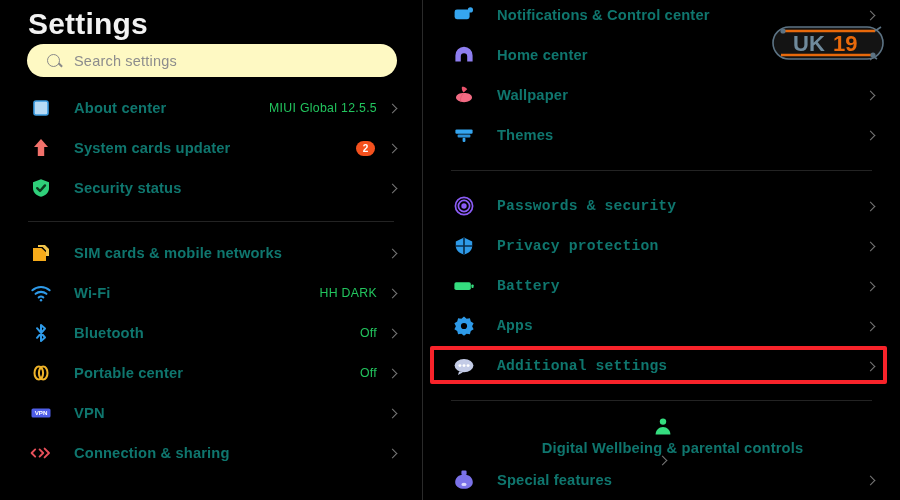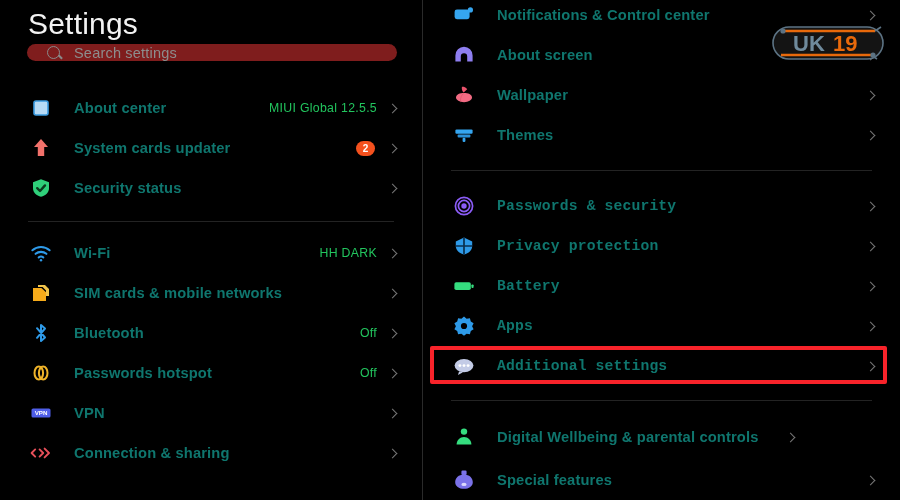--- a/index.html
+++ b/index.html
@@ -24,32 +24,32 @@
     background: #2a2a2a;
     flex: 0 0 1px;
   }
   .col-right { width: 477px; }
 
   
   .page-title {
     position: absolute;
     left: 28px; top: 6px;
     font-size: 30px;
-    font-weight: 400;
+    font-weight: 700;
     color: #f2f2f2;
     letter-spacing: .2px;
     line-height: 36px;
   }
 
   
   .search-bar {
     position: absolute;
     left: 27px; top: 44px;
-    width: 370px; height: 17px;
-    background: #7f1d1d;
+    width: 370px; height: 33px;
+    background: #fef9c3;
     border-radius: 17px;
     display: flex;
     align-items: center;
     padding-left: 20px;
   }
   .search-icon {
     width: 13px; height: 13px;
     border: 1.6px solid #8a8a8a;
     border-radius: 50%;
     position: relative;
@@ -73,21 +73,21 @@
   
   .rows { position: absolute; left: 0; right: 0; }
   .row {
     position: relative;
     display: flex;
     align-items: center;
     height: 40px;
     padding-left: 28px;
     padding-right: 26px;
   }
-  .row.tall { height: 46px; }
+  .row.tall { height: 46px; flex-direction: column; }
   .row .ico {
     width: 26px; height: 26px;
     flex: 0 0 26px;
     position: relative;
     display: flex;
     align-items: center;
     justify-content: center;
   }
   .row .label {
     margin-left: 20px;
@@ -203,62 +203,62 @@
         <span class="chev"></span>
       </div>
     </div>
 
     <div class="divider" style="position:absolute; top:221px; left:0; right:0;"></div>
 
     <div class="rows" style="top:233px;">
 
       <div class="row">
         <span class="ico">
+          <svg class="g" viewBox="0 0 24 24">
+            <path d="M9 4 h7 l4 4 v7 h-3 V9.5 L13.6 6 H9 Z" fill="#f0c34b"></path>
+            <path d="M4 7 h8.4 L17 11.2 V20 H4 Z" fill="#f6ab1a" rx="1"></path>
+          </svg>
+        </span>
+        <span class="label">SIM cards &amp; mobile networks</span>
+        <span class="chev"></span>
+      </div>
+
+      <div class="row">
+        <span class="ico">
           <svg class="g" viewBox="0 0 24 24" fill="none" stroke="#2e9ae8" stroke-width="2.1" stroke-linecap="round">
             <path d="M3.4 9.2 a13 13 0 0 1 17.2 0"></path>
             <path d="M6.6 12.8 a8.4 8.4 0 0 1 10.8 0"></path>
             <path d="M9.7 16.3 a4.1 4.1 0 0 1 4.6 0"></path>
             <circle cx="12" cy="19.3" r="1.2" fill="#2e9ae8" stroke="none"></circle>
           </svg>
         </span>
         <span class="label">Wi-Fi</span>
         <span class="value">HH DARK</span>
         <span class="chev"></span>
       </div>
 
       <div class="row">
         <span class="ico">
-          <svg class="g" viewBox="0 0 24 24">
-            <path d="M9 4 h7 l4 4 v7 h-3 V9.5 L13.6 6 H9 Z" fill="#f0c34b"></path>
-            <path d="M4 7 h8.4 L17 11.2 V20 H4 Z" fill="#f6ab1a" rx="1"></path>
-          </svg>
-        </span>
-        <span class="label">SIM cards &amp; mobile networks</span>
-        <span class="chev"></span>
-      </div>
-
-      <div class="row">
-        <span class="ico">
           <svg class="g" viewBox="0 0 24 24" fill="none" stroke="#2e9ae8" stroke-width="2" stroke-linecap="round" stroke-linejoin="round">
             <path d="M8 7.2 L16 16.5 L12 20 V4 L16 7.5 L8 16.8"></path>
           </svg>
         </span>
         <span class="label">Bluetooth</span>
         <span class="value">Off</span>
         <span class="chev"></span>
       </div>
 
       <div class="row">
         <span class="ico">
           <svg class="g" viewBox="0 0 24 24" fill="none" stroke="#f0b429" stroke-width="2">
             <ellipse cx="9.8" cy="12" rx="4.3" ry="6.6"></ellipse>
             <ellipse cx="14.2" cy="12" rx="4.3" ry="6.6"></ellipse>
           </svg>
         </span>
-        <span class="label">Passwords hotspot</span>
+        <span class="label">Portable center</span>
         <span class="value">Off</span>
         <span class="chev"></span>
       </div>
 
       <div class="row">
         <span class="ico">
           <svg class="g" viewBox="0 0 24 24">
             <rect x="2.5" y="7.5" width="19" height="9" rx="1.6" fill="#4f5ee8"></rect>
             <text x="12" y="14.3" font-family="Liberation Sans, sans-serif" font-size="6.2" font-weight="700" fill="#ffffff" text-anchor="middle">VPN</text>
           </svg>
@@ -297,21 +297,21 @@
         <span class="label">Notifications &amp; Control center</span>
         <span class="chev"></span>
       </div>
 
       <div class="row">
         <span class="ico">
           <svg class="g" viewBox="0 0 24 24">
             <path d="M3.4 18.4 V12.4 a8.6 8.6 0 0 1 17.2 0 v6 h-5.4 v-5 a3.2 3.2 0 0 0-6.4 0 v5 Z" fill="#8e7ef0"></path>
           </svg>
         </span>
-        <span class="label">About screen</span>
+        <span class="label">Home center</span>
         <span class="chev"></span>
       </div>
 
       <div class="row">
         <span class="ico">
           <svg class="g" viewBox="0 0 24 24">
             <path d="M11.6 9.6 c-2.6-2.6-1.6-5.8-1.6-5.8 s3.4-.6 5.2 2.4" fill="#e8526b"></path>
             <path d="M12 10 c-4 0-8 1.2-8 4.6 0 2.6 3.6 4.6 8 4.6 s8-2 8-4.6 c0-3.4-4-4.6-8-4.6 Z" fill="#f26b83"></path>
             <path d="M12 10.2 c-2.5 1.4-3.6 4.2-3.6 9" fill="none" stroke="#d0445c" stroke-width="1" opacity=".45"></path>
           </svg>

